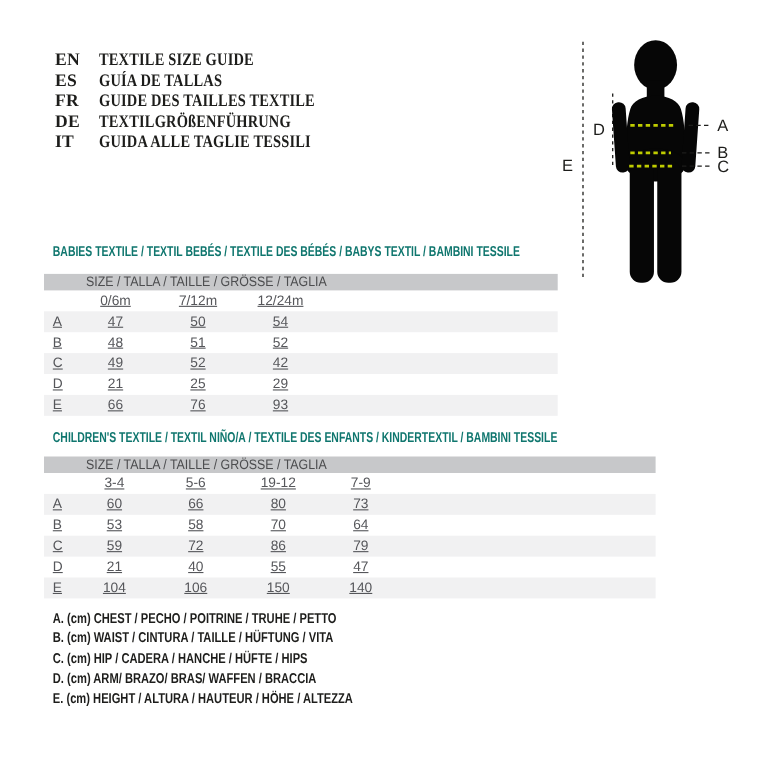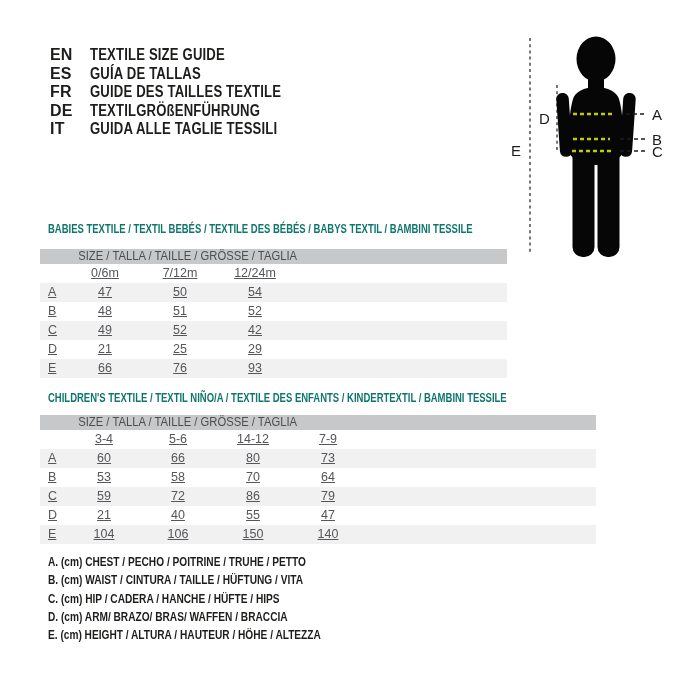--- a/index.html
+++ b/index.html
@@ -6,21 +6,21 @@
   body{width:700px;height:700px;background:#ffffff;position:relative;overflow:hidden;
        font-family:"Liberation Sans",sans-serif;color:#1d1d1b;}
   .abs{position:absolute;}
   .cond{display:inline-block;transform:scaleX(.82);transform-origin:0 50%;white-space:nowrap;}
   .cond73{display:inline-block;transform:scaleX(.73);transform-origin:0 50%;white-space:nowrap;}
   .cond78{display:inline-block;transform:scaleX(.78);transform-origin:0 50%;white-space:nowrap;}
   .cond90{display:inline-block;transform:scaleX(.90);transform-origin:0 50%;white-space:nowrap;}
 
   
   .lang-block{left:50px;top:46px;font-size:16px;font-weight:700;letter-spacing:.2px;}
-  .lang-row{display:flex;height:18.6px;align-items:flex-start;}
+  .lang-row{display:flex;height:18.6px;align-items:center;font-family:Liberation Serif, serif;}
   .lang-code{width:40px;flex:0 0 40px;}
 
   
   .figure-area{left:500px;top:30px;width:200px;height:235px;}
   .flabel{position:absolute;font-size:15px;font-weight:400;color:#1d1d1b;}
 
   
   .sec-title{font-size:13px;font-weight:700;color:#0f766e;}
 
   
@@ -159,21 +159,21 @@
   <span class="cond73">CHILDREN'S TEXTILE / TEXTIL NIÑO/A / TEXTILE DES ENFANTS / KINDERTEXTIL / BAMBINI TESSILE</span>
 </div>
 <div class="sizetable children" style="left:40px;top:415px;width:556px">
   <div class="band">
     <span class="pad cond90">SIZE / TALLA / TAILLE / GRÖSSE / TAGLIA</span>
   </div>
   <div class="trow">
     <span class="rl"></span>
     <span>3-4</span>
     <span>5-6</span>
-    <span>14-12</span>
+    <span>19-12</span>
     <span>7-9</span>
     <span></span>
   </div>
   <div class="trow alt">
       <span class="rl">A</span>
       <span>60</span>
       <span>66</span>
       <span>80</span>
       <span>73</span>
       <span></span>

